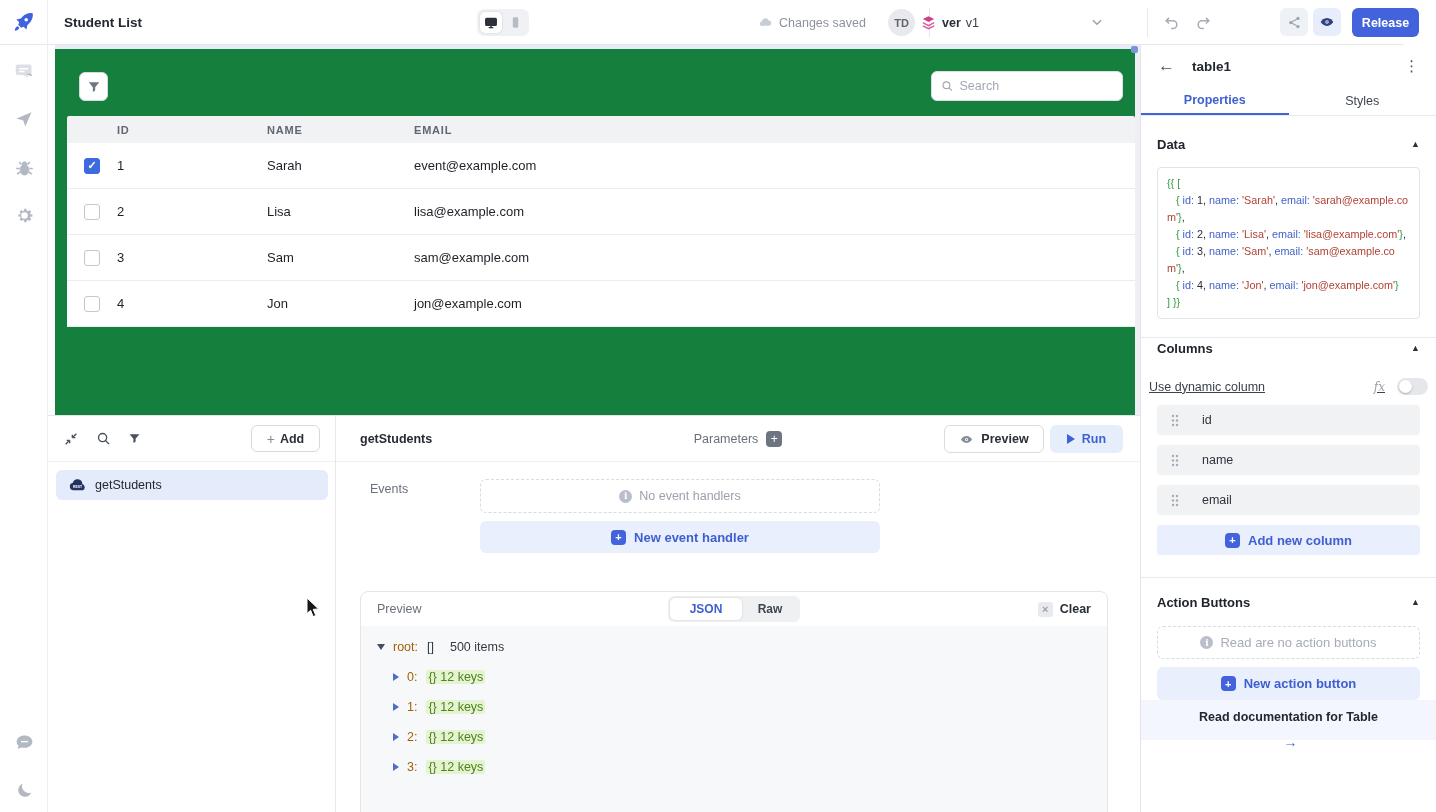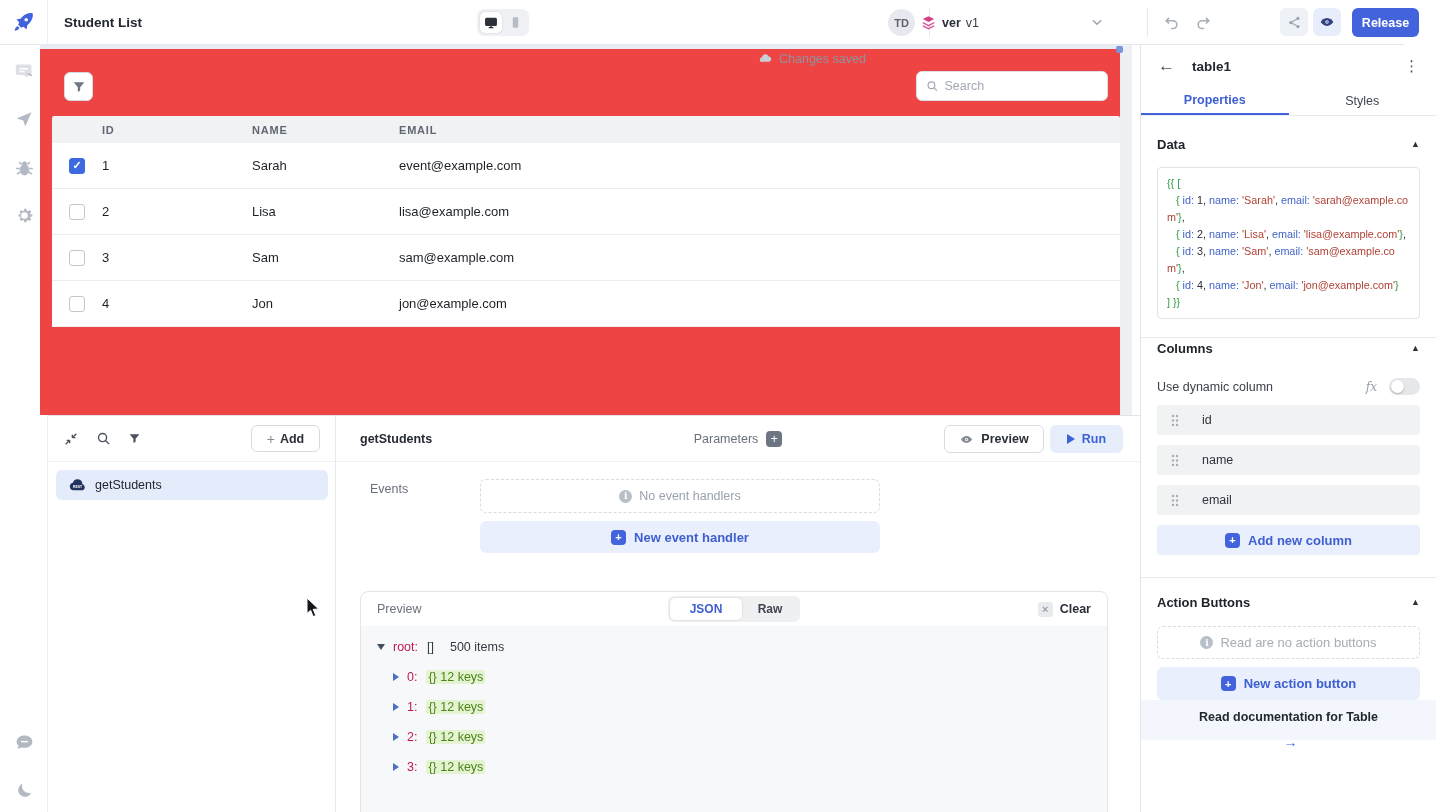--- a/index.html
+++ b/index.html
@@ -13,41 +13,41 @@
   #logo-cell { position:absolute; left:0; top:0; width:48px; height:45px; display:flex;
     align-items:center; justify-content:center; border-right:1px solid #eceef1; }
   #app-title { position:absolute; left:64px; top:0; height:45px; display:flex; align-items:center;
     font-size:13.5px; font-weight:600; color:#23272f; }
   #device-toggle { position:absolute; left:477px; top:9px; height:27px; background:#f0f1f4;
     border-radius:7px; display:flex; align-items:center; padding:3px; gap:2px; }
   .device-btn { width:22px; height:21px; border-radius:5px; display:flex; align-items:center; justify-content:center; }
   .device-btn.active { background:#fff; box-shadow:0 0 2px rgba(0,0,0,.18); color:#2c313a; }
   .device-btn.inactive { color:#b6bcc6; }
   #saved-group { position:absolute; left:758px; top:0; height:45px; display:flex; align-items:center; gap:6px;
-    color:#8d939e; font-size:12.5px;margin-top:36px; }
+    color:#8d939e; font-size:12.5px; }
   #avatar { position:absolute; left:888px; top:9px; width:27px; height:27px; border-radius:50%;
     background:#e7e9ee; color:#5d6470; font-size:11px; font-weight:700; display:flex; align-items:center; justify-content:center; }
   .v-divider { position:absolute; top:8px; width:1px; height:29px; background:#e6e8ec; }
   #version-group { position:absolute; left:920px; top:0; height:45px; display:flex; align-items:center; gap:5px; }
   #version-group .ver-label { font-size:12.5px; font-weight:600; color:#2a2f38; }
   #version-group .ver-value { font-size:12.5px; color:#3c414b; }
   #ver-chevron { position:absolute; left:1090px; top:15px; color:#9aa1ab; }
   .histbtn { position:absolute; top:11px; width:23px; height:23px; color:#a6adb8; display:flex; align-items:center; justify-content:center; }
   .sqbtn { position:absolute; top:8px; width:28px; height:28px; border-radius:6px; display:flex; align-items:center; justify-content:center; }
   #share-btn { left:1280px; background:#eef1f6; color:#9aa4b2; }
   #eye-btn { left:1313px; background:#e7edfb; color:#31407e; }
   #release-btn { position:absolute; left:1352px; top:8px; width:67px; height:29px; background:#4263db;
     border-radius:6px; color:#fff; font-size:12.5px; font-weight:700; display:flex; align-items:center; justify-content:center; }
 
   
   #rail { position:absolute; left:0; top:45px; width:48px; bottom:0; background:#fff; border-right:1px solid #eceef1; }
   .rail-icon { position:absolute; left:12px; width:24px; height:24px; color:#b3b9c3; display:flex; align-items:center; justify-content:center; }
 
   
-  #canvas { position:absolute; left:40px; top:45px; width:1092px; height:370px; background:#ef4444; }
+  #canvas { position:absolute; left:55px; top:45px; width:1092px; height:370px; background:#15803d; }
   #sel-top { position:absolute; left:0; top:0; width:1080px; height:4px; background:#e7ecf5; }
   #sel-right { position:absolute; left:1080px; top:0; width:12px; height:370px; background:#eef0f4; }
   #sel-handle { position:absolute; left:1076px; top:1px; width:7px; height:7px; background:#7b95d8; border-radius:2px; }
   #filter-btn { position:absolute; left:24px; top:27px; width:29px; height:29px; border:1px solid #d6dae0;
     border-radius:6px; background:#fff; display:flex; align-items:center; justify-content:center; color:#6f7683; }
   #table-search { position:absolute; left:876px; top:26px; width:192px; height:30px; border:1px solid #dcdfe4;
     border-radius:6px; display:flex; align-items:center; padding:0 9px; gap:6px; color:#a2a8b3; background:#fff; }
   #table-search input { border:none; outline:none; width:100%; font-size:12.5px; font-family:inherit; color:#2a2f38; }
   #table-search input::placeholder { color:#a2a8b3; }
   #data-table { position:absolute; left:12px; top:71px; width:1068px; }
@@ -105,21 +105,21 @@
   .seg-btn { width:72px; height:22px; border-radius:5px; font-size:12px; font-weight:700; display:flex; align-items:center; justify-content:center; }
   .seg-btn.active { background:#fff; color:#3e5fd0; box-shadow:0 0 2px rgba(0,0,0,.15); }
   .seg-btn.idle { color:#3f4551; width:56px; }
   #pc-clear { margin-left:auto; display:flex; align-items:center; gap:7px; font-size:12.5px; font-weight:700; color:#2a2f38; }
   #pc-clear .x-square { width:15px; height:15px; background:#e8eaee; border-radius:3px; color:#9aa1ab; font-size:11px;
     display:flex; align-items:center; justify-content:center; }
   #pc-body { position:absolute; left:0; top:34px; right:0; bottom:0; background:#f7f8f9; padding:14px 16px; font-size:12.5px; }
   .tree-row { display:flex; align-items:center; margin-bottom:16px; }
   .tri-down { width:0; height:0; border-top:6px solid #444e63; border-left:4.5px solid transparent; border-right:4.5px solid transparent; margin-right:8px; }
   .tri-right { width:0; height:0; border-left:6px solid #4f6fc4; border-top:4.5px solid transparent; border-bottom:4.5px solid transparent; margin-right:8px; }
-  .tree-key { color:#be185d; margin-right:9px; }
+  .tree-key { color:#a16207; margin-right:9px; }
   .tree-plain { color:#343a44; }
   .tree-count { margin-left:16px; }
   .tree-green { background:#e5f3d3; color:#4a8617; padding:0 2px; border-radius:2px; }
   .tree-child { margin-left:16px; }
 
   
   #inspector { position:absolute; left:1140px; top:45px; width:296px; bottom:0; background:#fff; border-left:1px solid #e2e4e8; overflow:hidden; }
   #insp-header { height:42px; display:flex; align-items:center; padding:0 17px; }
   #insp-back { color:#4a515c; font-size:17px; margin-right:17px; }
   #insp-title { font-size:13.5px; font-weight:600; color:#23272f; }
@@ -128,21 +128,21 @@
   .insp-tab { width:50%; display:flex; align-items:center; justify-content:center; font-size:12.5px; }
   .insp-tab.active { color:#3e5fd0; border-bottom:2px solid #4263db; font-weight:600; }
   .insp-tab.idle { color:#3f4551; }
   .section-head { display:flex; align-items:center; padding:0 16px; height:20px; margin-top:18px;
     font-size:13px; font-weight:700; color:#20242c; }
   .section-head .caret { margin-left:auto; font-size:9px; color:#2a2f38; }
   #code-box { margin:13px 16px 0; border:1px solid #e0e3e8; border-radius:4px; padding:7px 9px;
     font-size:10.8px; line-height:17px; white-space:pre-wrap; word-break:break-all; }
   .cg { color:#2f9e44; } .cb { color:#4263c7; } .cr { color:#b04135; } .cp { color:#2a2e36; }
   .h-divider { height:1px; background:#e8eaed; margin-top:18px; }
-  #dyn-row { display:flex; align-items:center; padding:0 16px; margin-top:20px; font-size:12.5px; color:#3c414b; }
+  #dyn-row { display:flex; align-items:center; padding:0 8px; margin-top:20px; font-size:12.5px; color:#3c414b;text-decoration:underline; }
   #fx-glyph { margin-left:auto; font-family:"DejaVu Serif", serif; font-style:italic; font-size:12px; color:#9aa1ab; margin-right:12px; }
   .toggle { width:31px; height:17px; border-radius:9px; background:#e5e7eb; position:relative; }
   .toggle .knob { position:absolute; left:2px; top:2px; width:13px; height:13px; border-radius:50%; background:#fff; box-shadow:0 1px 2px rgba(0,0,0,.25); }
   .col-row { margin:10px 16px 0; height:30px; background:#f1f2f4; border-radius:4px; display:flex; align-items:center;
     padding:0 14px; gap:23px; font-size:12.5px; color:#2e333c; }
   .drag-dots { color:#a6adb8; }
   #add-col-btn { margin:10px 16px 0; height:30px; background:#e9effc; border-radius:4px; display:flex; align-items:center;
     justify-content:center; gap:8px; font-size:13px; font-weight:600; color:#3e5fd0; }
   #actions-empty { margin:14px 16px 0; height:33px; border:1px dashed #d8dce2; border-radius:6px; display:flex;
     align-items:center; justify-content:center; gap:7px; font-size:13px; color:#a7adb6; }

